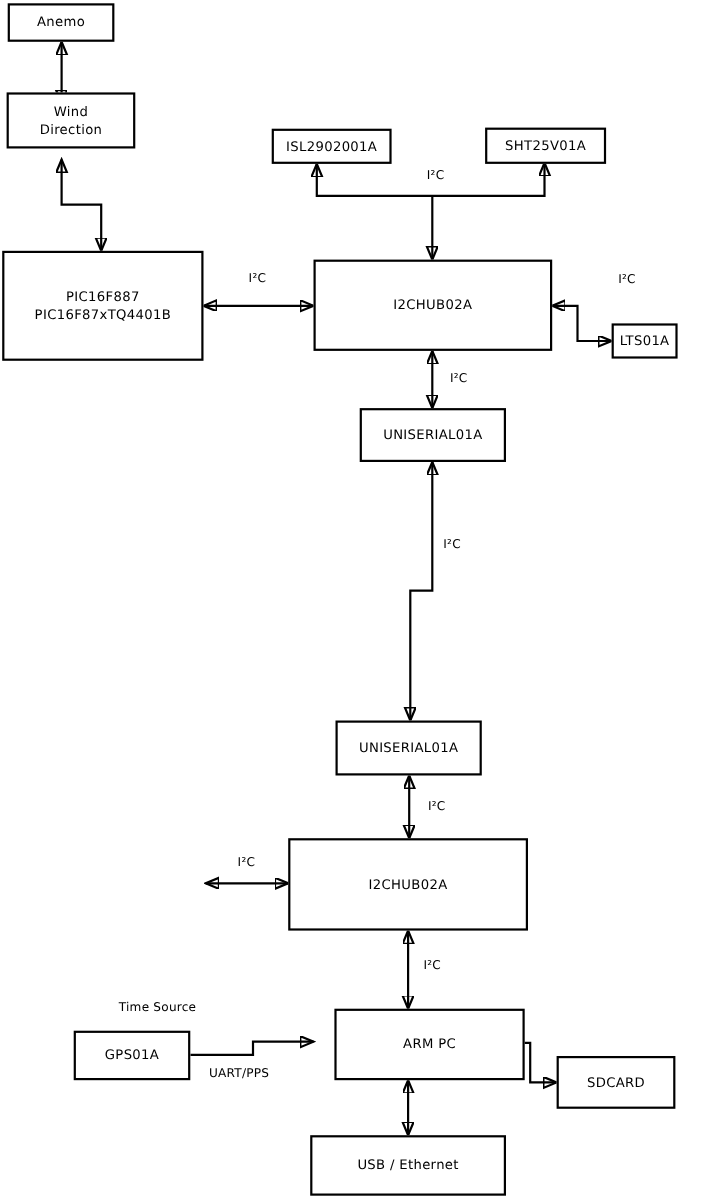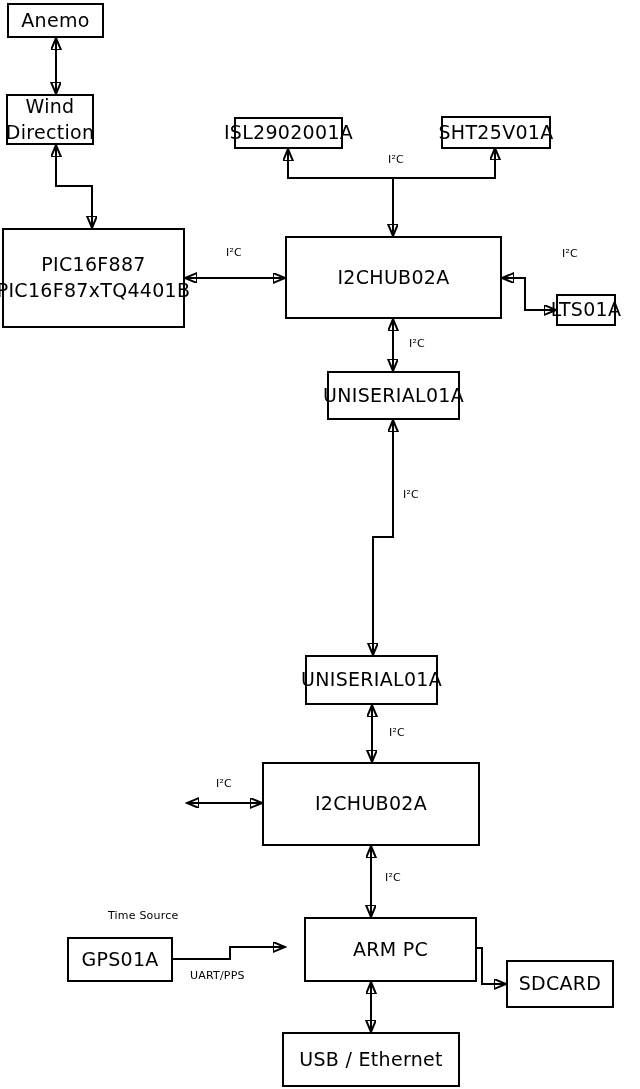--- a/index.html
+++ b/index.html
@@ -13,21 +13,21 @@
   }
   .node{
     position:absolute;
     box-sizing:border-box;
     border:2px solid #000;
     background:#ffffff;
     display:flex;
     align-items:center;
     justify-content:center;
     text-align:center;
-    font-size:19px;
+    font-size:12px;
     letter-spacing:0.3px;
     line-height:1.35;
     white-space:pre-line;
   }
   .edge-label{
     position:absolute;
     font-size:11px;
     letter-spacing:0.2px;
     white-space:nowrap;
   }
@@ -56,27 +56,27 @@
     <path d="M 372 705 L 372 762" marker-start="url(#arr)" marker-end="url(#arr)"></path>
     <path d="M 187 803 L 262 803" marker-start="url(#arr)" marker-end="url(#arr)"></path>
     <path d="M 371 846 L 371 917" marker-start="url(#arr)" marker-end="url(#arr)"></path>
     <path d="M 173 959 L 230 959 L 230 947 L 285 947" marker-end="url(#arr)"></path>
     <path d="M 458 948 L 482 948 L 482 984 L 506 984" marker-start="url(#arr)" marker-end="url(#arr)"></path>
     <path d="M 371 982 L 371 1032" marker-start="url(#arr)" marker-end="url(#arr)"></path>
   </svg>
 
   <div class="node" style="left:7px;top:3px;width:97px;height:35px;">Anemo</div>
 
-  <div class="node" style="left:6px;top:94px;width:88px;height:51px;">Wind
+  <div class="node" style="left:6px;top:84px;width:117px;height:51px;">Wind
 Direction</div>
 
   <div class="node" style="left:2px;top:228px;width:183px;height:100px;">PIC16F887
 PIC16F87xTQ4401B</div>
 
-  <div class="node" style="left:234px;top:117px;width:109px;height:32px;">ISL2902001A</div>
+  <div class="node" style="left:247px;top:117px;width:109px;height:32px;">ISL2902001A</div>
 
   <div class="node" style="left:441px;top:116px;width:110px;height:33px;">SHT25V01A</div>
 
   <div class="node" style="left:285px;top:236px;width:217px;height:83px;">I2CHUB02A</div>
 
   <div class="node" style="left:556px;top:294px;width:60px;height:32px;">LTS01A</div>
 
   <div class="node" style="left:327px;top:371px;width:133px;height:49px;">UNISERIAL01A</div>
 
   <div class="node" style="left:305px;top:655px;width:133px;height:50px;">UNISERIAL01A</div>

